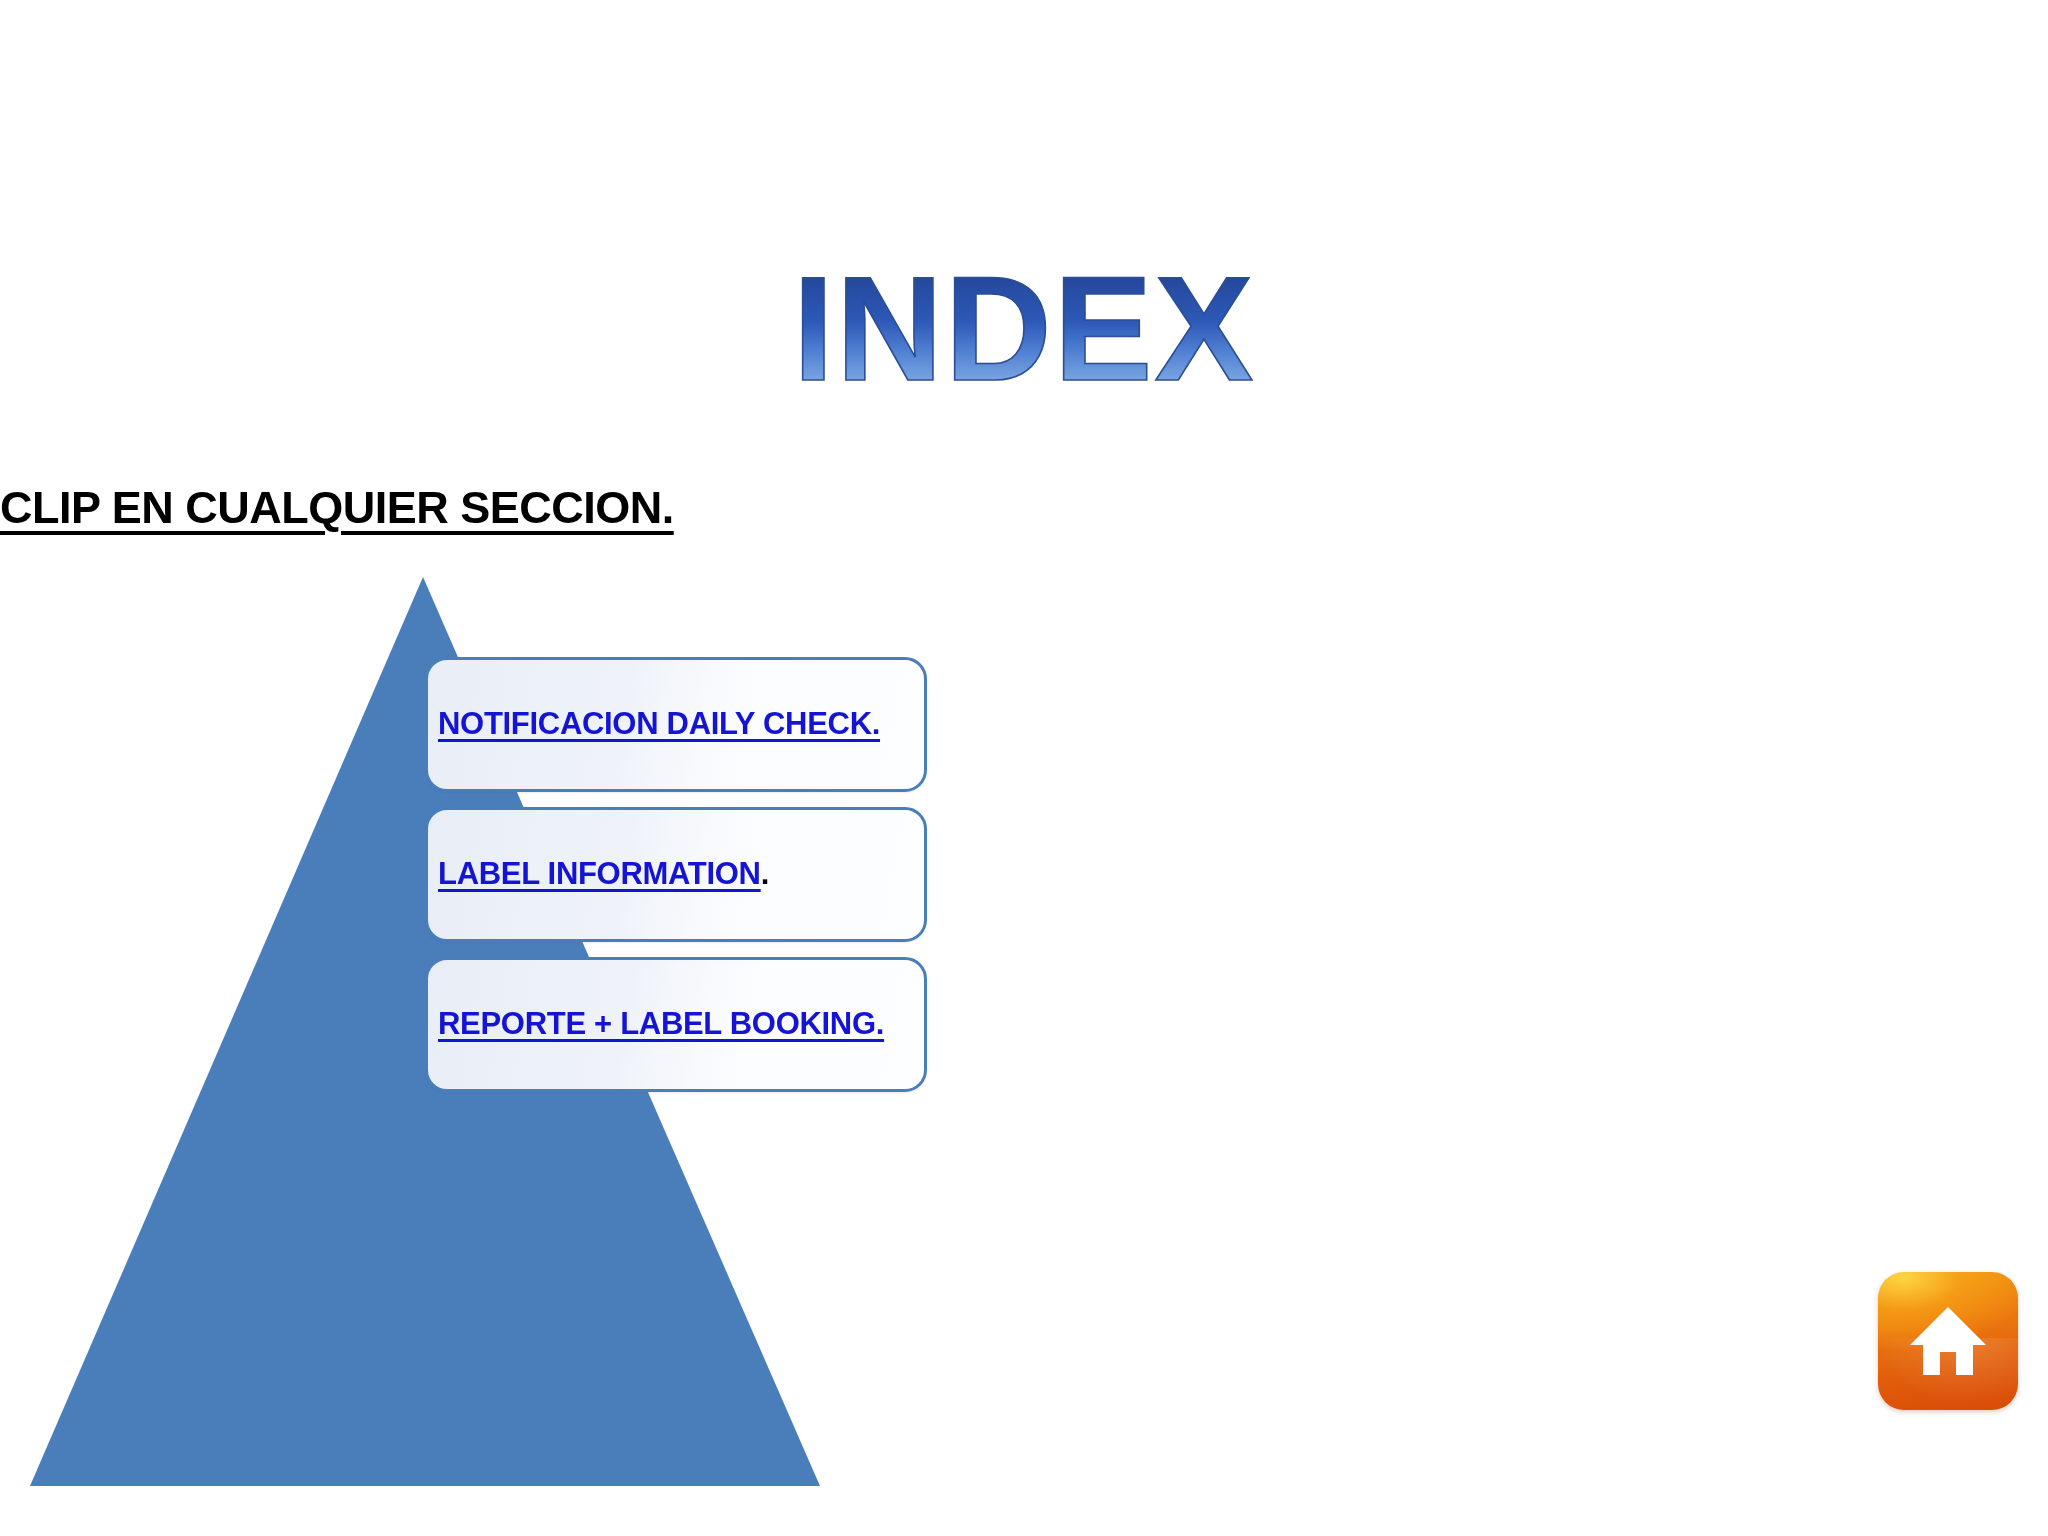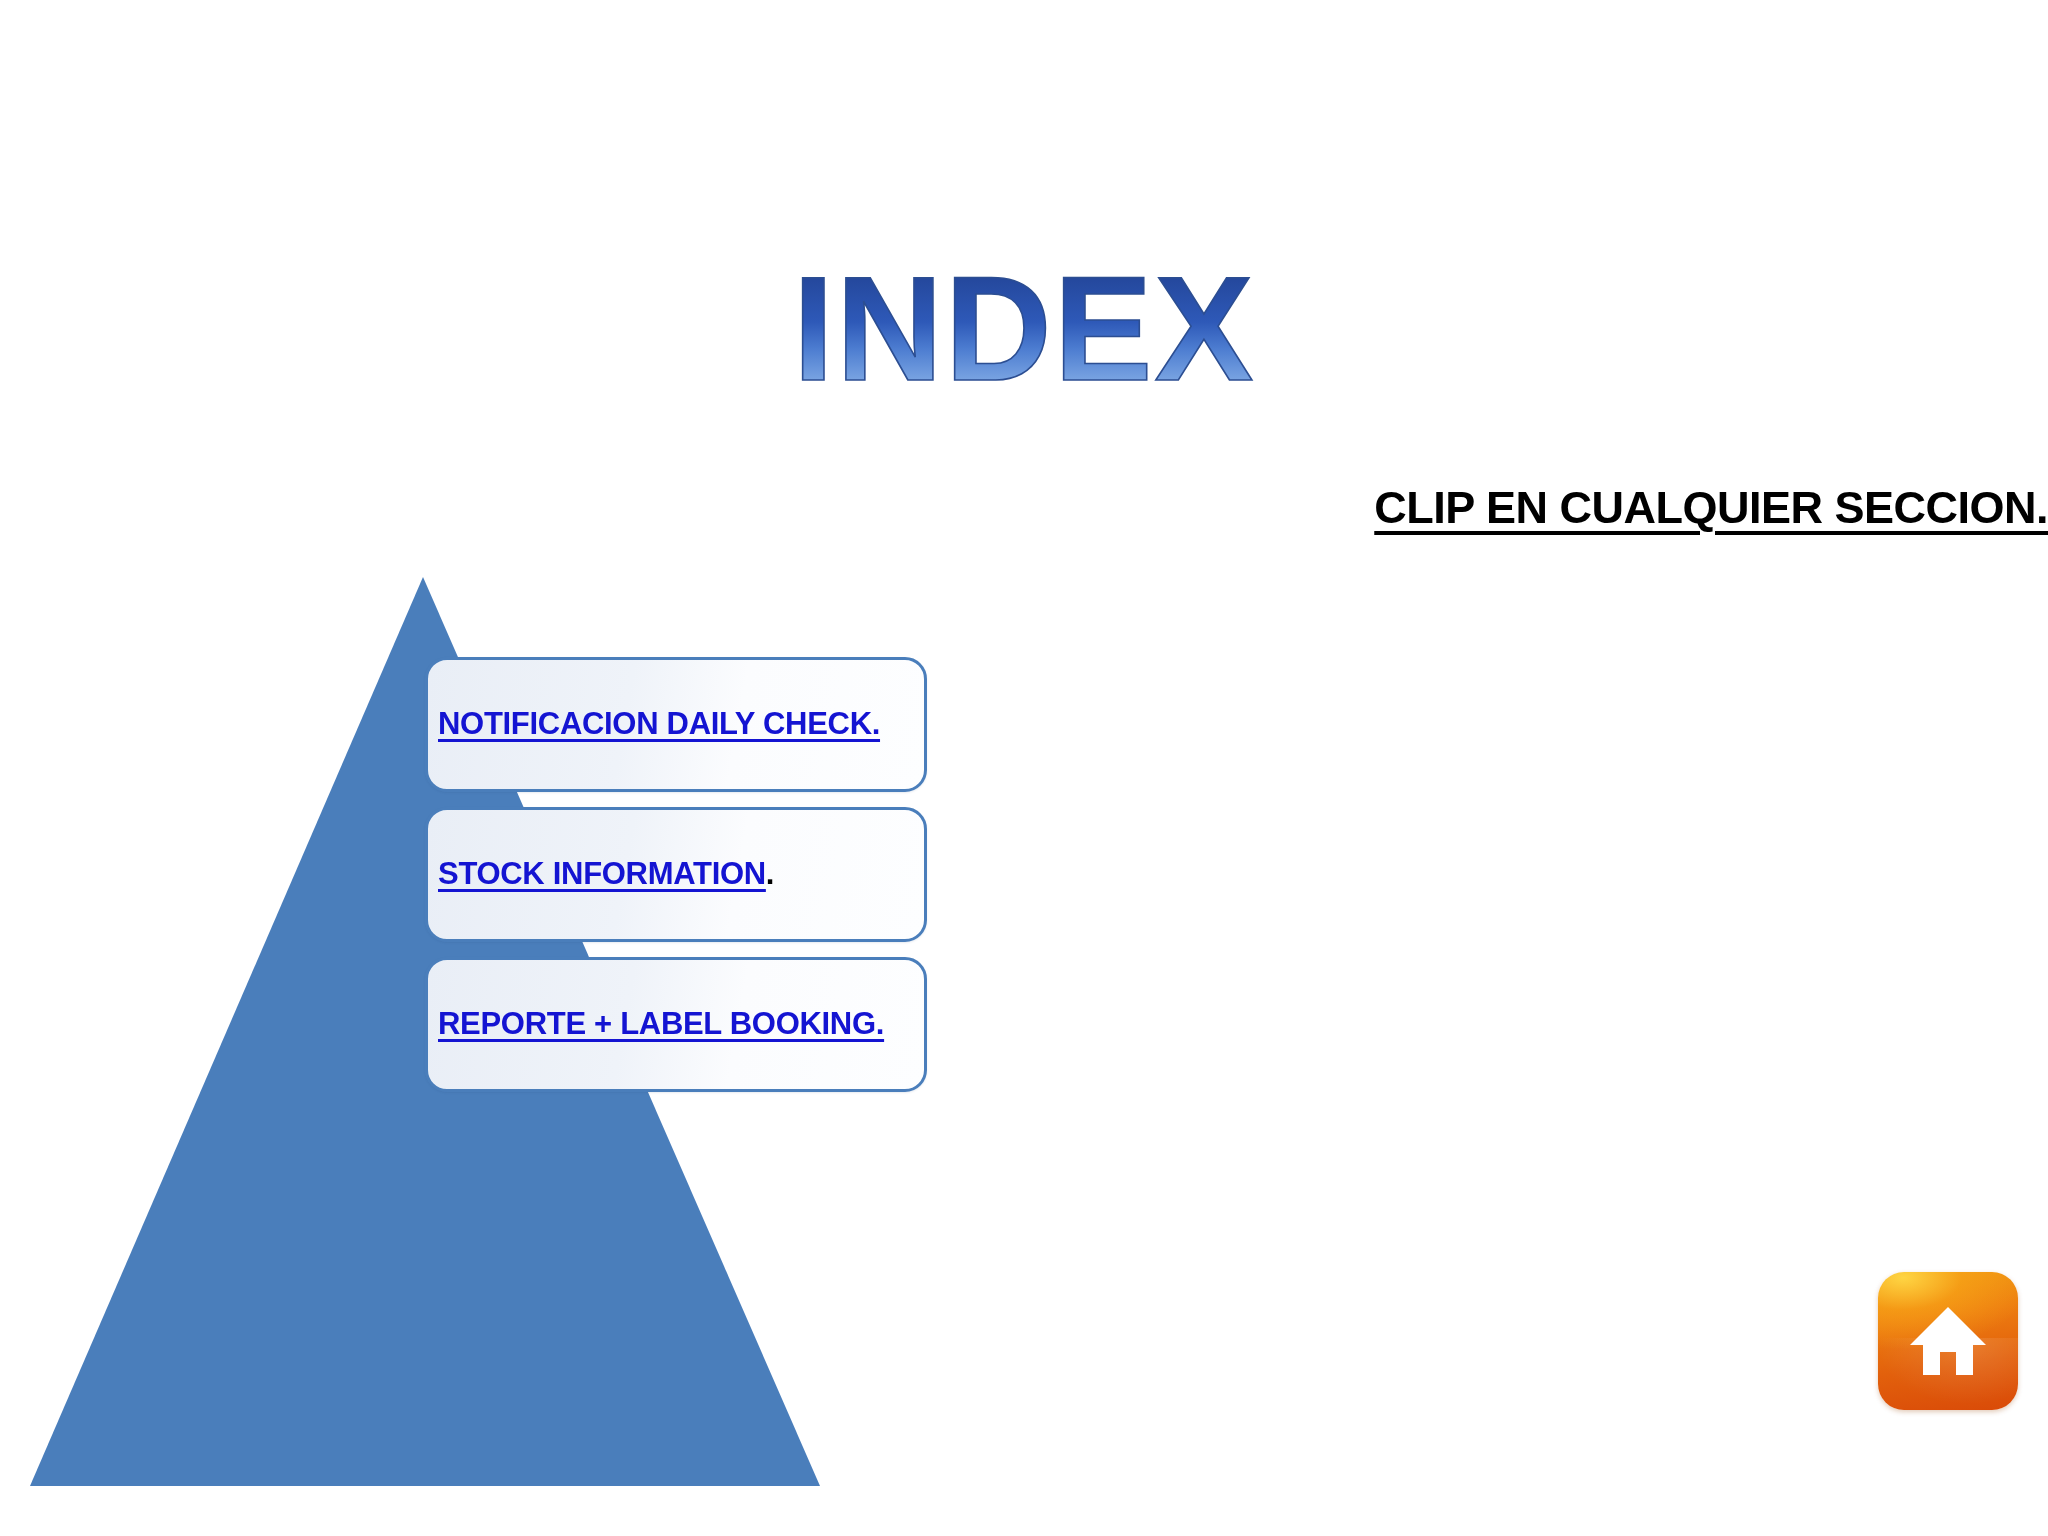--- a/index.html
+++ b/index.html
@@ -34,21 +34,21 @@
     pointer-events: none;
   }
   #title-svg { display: block; margin: 0 auto; }
 
   
   #subtitle {
     position: absolute;
     left: 0;
     top: 478px;
     width: 2048px;
-    text-align: right;
+    text-align: left;
     font-size: 45px;
     font-weight: bold;
     color: #000000;
     letter-spacing: -0.5px;
     white-space: nowrap;
   }
   #subtitle .ul {
     text-decoration: underline;
     text-decoration-thickness: 4px;
     text-underline-offset: 8px;
@@ -165,21 +165,21 @@
 
   <div id="subtitle"><span class="ul">CLIP EN CUALQUIER SECCION.</span></div>
 
   <div id="box-stack">
 
     <div class="idx-box" id="box-0">
       <span class="label"><span class="ul">NOTIFICACION DAILY CHECK.</span></span>
     </div>
 
     <div class="idx-box" id="box-1">
-      <span class="label"><span class="ul">STOCK INFORMATION</span><span class="dot-black">.</span></span>
+      <span class="label"><span class="ul">LABEL INFORMATION</span><span class="dot-black">.</span></span>
     </div>
 
     <div class="idx-box" id="box-2">
       <span class="label"><span class="ul">REPORTE + LABEL BOOKING.</span></span>
     </div>
 
 
 
   </div>
 

